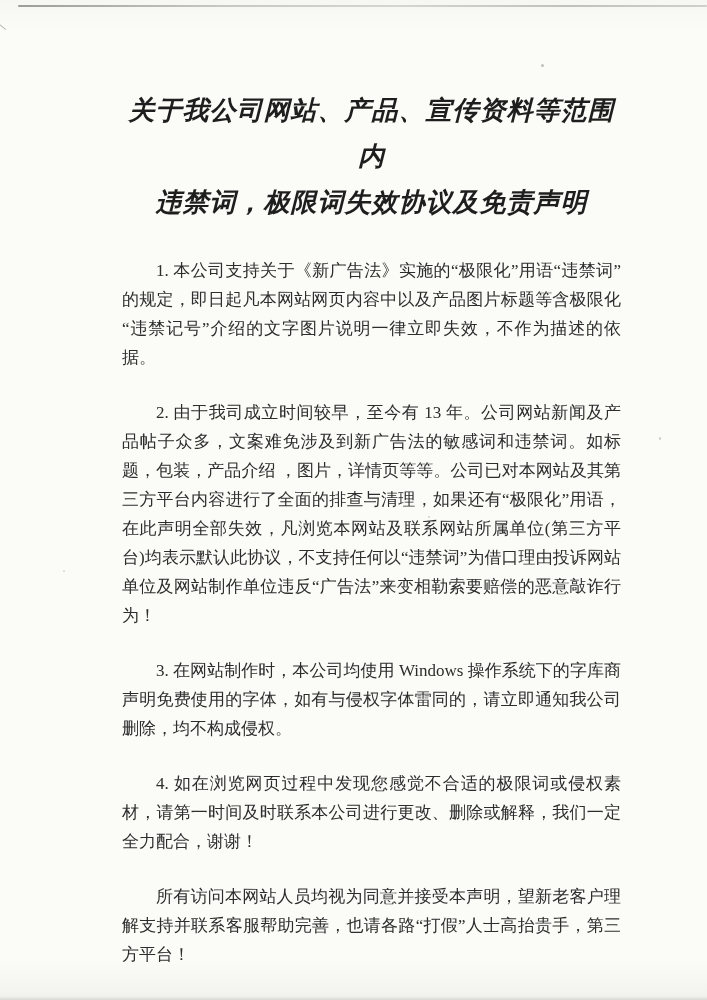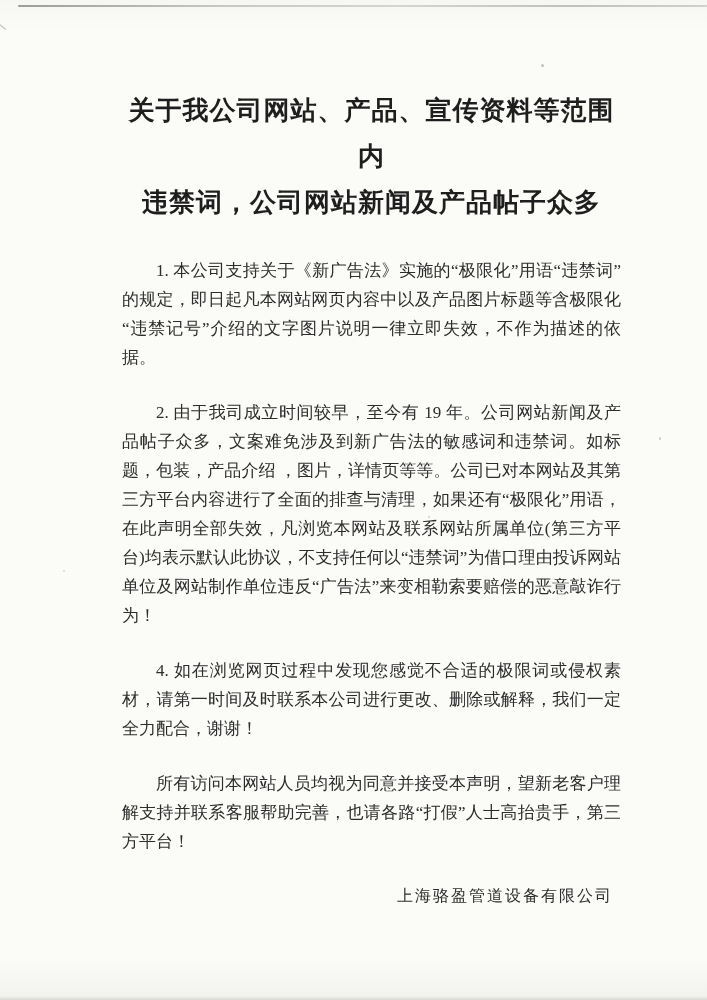--- a/index.html
+++ b/index.html
@@ -60,21 +60,21 @@
     color:var(--ink);
   }
   .doc-title{
     text-align:center;
     font-size:26px;
     font-weight:bold;
     line-height:46px;
     letter-spacing:1px;
     color:var(--title-ink);
   }
-  .doc-title span{display:block;}
+  .doc-title span{display:block;font-style:italic;}
   .doc-body{
     margin-top:30px;
     font-size:17px;
     line-height:29px;
     text-align:justify;
   }
   .doc-body p{
     text-indent:2em;
     margin-bottom:26px;
     word-break:break-all;
@@ -96,26 +96,27 @@
   <div class="scan-edge-top"></div>
   <div class="scan-corner-mark"></div>
   <div class="speck s1"></div>
   <div class="speck s2"></div>
   <div class="speck s3"></div>
   <div class="speck s4"></div>
 
   <div class="content">
     <h1 class="doc-title">
       <span>关于我公司网站、产品、宣传资料等范围内</span>
-      <span>违禁词，公司网站新闻及产品帖子众多</span>
+      <span>违禁词，极限词失效协议及免责声明</span>
     </h1>
 
     <div class="doc-body">
       <p>1. 本公司支持关于《新广告法》实施的“极限化”用语“违禁词”的规定，即日起凡本网站网页内容中以及产品图片标题等含极限化“违禁记号”介绍的文字图片说明一律立即失效，不作为描述的依据。</p>
-      <p>2. 由于我司成立时间较早，至今有 19 年。公司网站新闻及产品帖子众多，文案难免涉及到新广告法的敏感词和违禁词。如标题，包装，产品介绍 ，图片，详情页等等。公司已对本网站及其第三方平台内容进行了全面的排查与清理，如果还有“极限化”用语，在此声明全部失效，凡浏览本网站及联系网站所属单位(第三方平台)均表示默认此协议，不支持任何以“违禁词”为借口理由投诉网站单位及网站制作单位违反“广告法”来变相勒索要赔偿的恶意敲诈行为！</p>
+      <p>2. 由于我司成立时间较早，至今有 13 年。公司网站新闻及产品帖子众多，文案难免涉及到新广告法的敏感词和违禁词。如标题，包装，产品介绍 ，图片，详情页等等。公司已对本网站及其第三方平台内容进行了全面的排查与清理，如果还有“极限化”用语，在此声明全部失效，凡浏览本网站及联系网站所属单位(第三方平台)均表示默认此协议，不支持任何以“违禁词”为借口理由投诉网站单位及网站制作单位违反“广告法”来变相勒索要赔偿的恶意敲诈行为！</p>
+      <p>3. 在网站制作时，本公司均使用 Windows 操作系统下的字库商声明免费使用的字体，如有与侵权字体雷同的，请立即通知我公司删除，均不构成侵权。</p>
       <p>4. 如在浏览网页过程中发现您感觉不合适的极限词或侵权素材，请第一时间及时联系本公司进行更改、删除或解释，我们一定全力配合，谢谢！</p>
       <p>所有访问本网站人员均视为同意并接受本声明，望新老客户理解支持并联系客服帮助完善，也请各路“打假”人士高抬贵手，第三方平台！</p>
     </div>
 
     <div class="sign-block">
       <div class="signature">上海骆盈管道设备有限公司</div>
 
     </div>
   </div>
 

